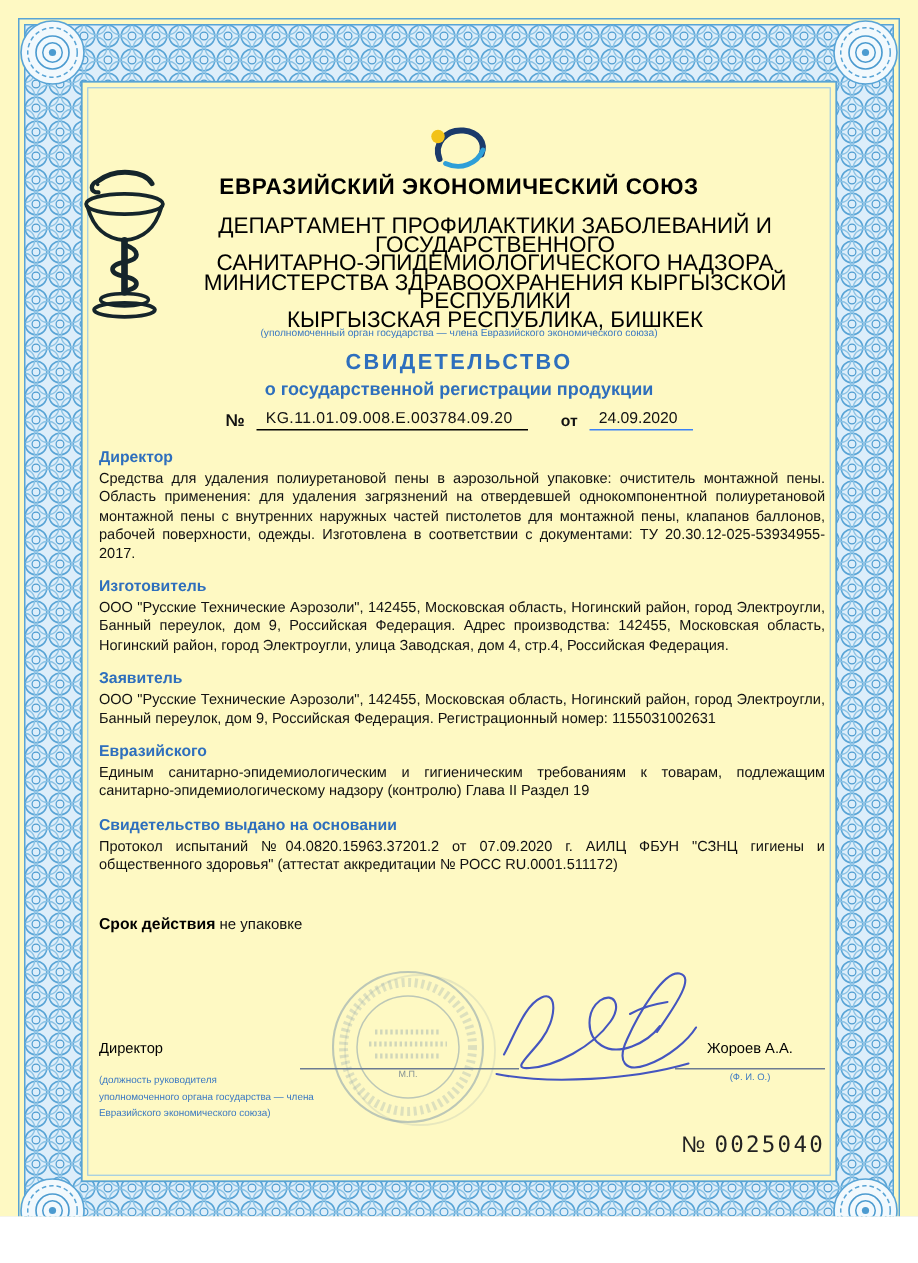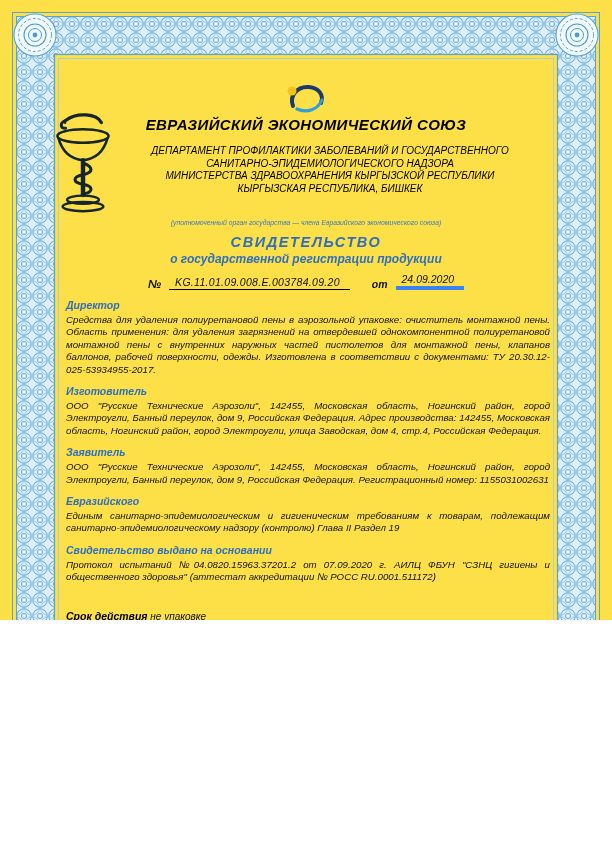--- a/index.html
+++ b/index.html
@@ -1,36 +1,36 @@
 <!DOCTYPE html>
 <html><head>
 <meta charset="utf-8">
 <style>
   html,body{margin:0;padding:0;background:#ffffff;}
-  .page{position:relative;width:612px;height:620px;background:#fde047;overflow:hidden;
-        font-family:"Liberation Sans",sans-serif;color:#1a1a1a;outline:1px solid #d7d7d7;font-style:italic;}
+  .page{position:relative;width:612px;height:811px;background:#fef9c3;overflow:hidden;
+        font-family:"Liberation Sans",sans-serif;color:#1a1a1a;outline:1px solid #d7d7d7;}
   .abs{position:absolute;}
   svg{display:block;}
   .border-svg,.overlay-svg{position:absolute;left:0;top:0;pointer-events:none;}
   .overlay-svg{z-index:5;}
   .content{position:absolute;left:0;top:0;width:612px;height:842px;z-index:2;}
 
   .eaeu-logo{left:283px;top:82px;}
   .union-title{left:0;right:0;top:116px;text-align:center;font-size:15px;font-weight:bold;letter-spacing:.4px;color:#000;}
   .caduceus{left:54px;top:110px;}
-  .dept-block{left:116px;right:68px;top:145px;text-align:center;font-size:10px;line-height:12.6px;color:#000;}
+  .dept-block{left:116px;right:68px;top:145px;text-align:center;font-size:15px;line-height:12.6px;color:#000;}
   .authority-note{left:0;right:0;top:219px;text-align:center;font-size:6.8px;color:#3a78c2;}
   .cert-title{left:0;right:0;top:234px;text-align:center;font-size:14.5px;font-weight:bold;letter-spacing:1.6px;color:#2e6fbd;}
   .cert-subtitle{left:0;right:0;top:252px;text-align:center;font-size:12px;font-weight:bold;color:#2e6fbd;}
 
   .number-row{left:0;right:0;top:273px;display:flex;justify-content:center;align-items:flex-end;gap:8px;font-size:10.5px;color:#111;}
   .number-row .no-label{font-weight:bold;font-size:11.5px;}
   .number-row .no-value{border-bottom:1px solid #000000;padding:0 10px 1px 6px;letter-spacing:.3px;}
   .number-row .from-label{font-weight:bold;margin-left:14px;}
-  .number-row .date-value{border-bottom:4px solid #3b82f6;padding:0 10px 1px 6px;}
+  .number-row .date-value{border-bottom:1px solid #3b82f6;padding:0 10px 1px 6px;}
 
   .sections{left:66px;right:62px;top:299px;}
   .section{margin-bottom:9px;}
   .section .sec-h{font-size:10.5px;font-weight:bold;color:#2e6fbd;margin:0 0 3px 0;}
   .section .sec-b{font-size:9.7px;line-height:1.28;margin:0;text-align:justify;color:#111;}
 
   .term-row{margin-top:26px;font-size:10px;}
   .term-row .term-label{font-weight:bold;font-size:10.5px;color:#000;}
   .term-row .term-value{color:#111;}
 

